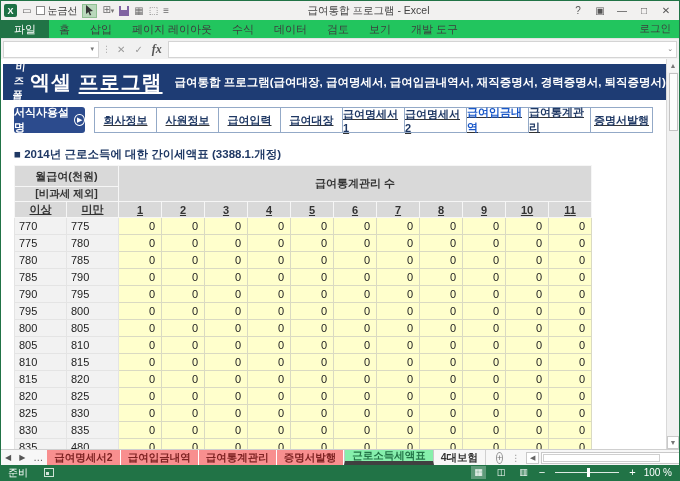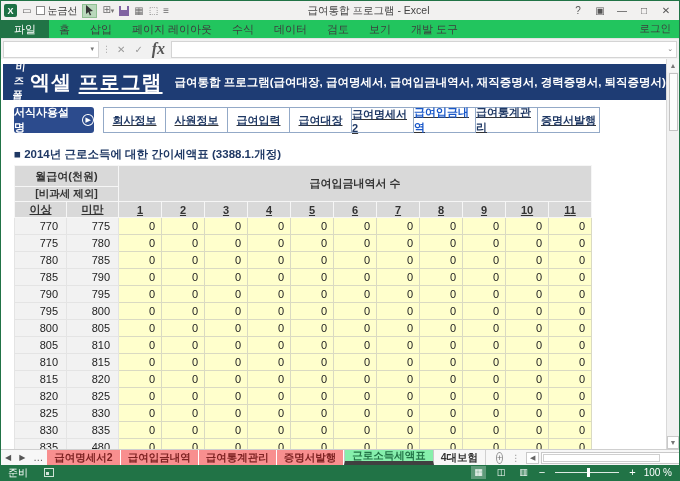--- a/index.html
+++ b/index.html
@@ -30,49 +30,49 @@
   .file-tab { background:#217346; color:#fff; padding:0 13px; display:flex; align-items:center; font-size:11px; }
   .rtabs { display:flex; }
   .rtab { padding:0 10px; display:flex; align-items:center; color:#3d3d3d; font-size:11px; }
   .login { margin-left:auto; padding:0 8px; display:flex; align-items:center; color:#3d3d3d; font-size:10.5px; }
   
   .fbar { height:20px; background:#f1f1f1; display:flex; align-items:center; padding:1px 2px; gap:3px; flex:none; }
   .namebox { width:96px; height:17px; background:#fff; border:1px solid #d4d4d4; display:flex; align-items:center; }
   .namebox .drop { margin-left:auto; padding:0 4px; }
   .fbar-sep { color:#b0b0b0; font-size:9px; }
   .fbtn { color:#9a9a9a; font-size:10px; padding:0 3px; }
-  .fx { font-family:"Liberation Serif", serif; font-style:italic; font-weight:bold; color:#555; font-size:16px; }
+  .fx { font-family:"Liberation Serif", serif; font-style:italic; font-weight:bold; color:#555; font-size:12px; }
   .finput { flex:1; height:17px; background:#fff; border:1px solid #d4d4d4; display:flex; align-items:center; }
   .finput .drop { margin-left:auto; padding:0 3px; }
   
   .sheet { flex:1; background:#fff; position:relative; overflow:hidden; }
   .sheet-inner { position:absolute; inset:0 13px 0 0; overflow:hidden; }
   .banner { margin:5px 0 0 2px; height:36px; background:#1e3c74; display:flex; align-items:center; padding:0 10px; color:#fff; }
   .badge { font-size:10px; font-weight:bold; color:#fff; border-bottom:1px solid rgba(255,255,255,.8);
            transform:skew(-6deg); padding:1px 1px 2px; }
   .logo-main { font-size:20px; font-weight:bold; letter-spacing:1px; margin:0 4px 0 5px; white-space:nowrap; }
   .logo-main .u { text-decoration:underline; text-underline-offset:3px; }
   .banner-desc { font-size:11.5px; font-weight:bold; margin-left:8px; white-space:nowrap; }
   .nav-row { display:flex; margin:7px 0 0 13px; align-items:center; }
-  .guide-btn { width:80px; height:26px; background:#2c4b8d; color:#fff; border-radius:3px;
+  .guide-btn { width:71px; height:26px; background:#2c4b8d; color:#fff; border-radius:3px;
                display:flex; align-items:center; justify-content:center; gap:4px; font-weight:bold; font-size:11px; }
   .guide-arrow { width:12px; height:12px; border:1px solid #fff; border-radius:50%; font-size:7px;
                  display:flex; align-items:center; justify-content:center; }
   .nav-btns { display:flex; margin-left:9px;text-decoration:underline; }
   .navbtn { width:63px; height:26px; background:#fff; border:1px solid #93a9c7; margin-left:-1px;
             display:flex; align-items:center; justify-content:center; font-weight:bold; font-size:11px; color:#1f3864; }
   .navbtn:first-child { margin-left:0; }
   .navbtn.hl { color:#1857c9; }
   .tbl-title { margin:14px 0 3px 13px; font-size:11.5px; font-weight:bold; color:#1f3864; }
   table.tax { border-collapse:collapse; margin-left:13px; font-size:11px; border:1px solid #cfcfcf; }
   table.tax th { background:#d9d9d9; border:1px solid #f6f6f6; font-weight:bold; color:#333; padding:0 4px; }
   .hr1 th { height:21px; }
   .hr2 th { height:14px; font-size:10.5px; }
   .hr3 th { height:16px;text-decoration:underline; }
-  td.cfrom, td.cto { width:52px; background:#f2f2f2; border:1px solid #e4e4e4; text-align:right; padding:0 8px 0 12px; color:#222; }
+  td.cfrom, td.cto { width:52px; background:#f2f2f2; border:1px solid #e4e4e4; padding:0 8px 0 4px; color:#222; }
   td.cval { width:43px; background:#ffffcc; border:1px solid #dadac2; text-align:right; padding:0 6px 0 2px; color:#222; }
   tr.drow { height:17px; }
   th.cnum { width:43px; text-align:center; }
   
   .vscroll { position:absolute; top:0; right:0; bottom:0; width:13px; background:#f1f1f1;
              border-left:1px solid #d9d9d9; display:flex; flex-direction:column; align-items:center; }
   .vs-arrow { width:100%; height:13px; display:flex; align-items:center; justify-content:center;
               color:#777; font-size:7px; background:#f6f6f6; }
   .vs-arrow.bottom { margin-top:auto; border:1px solid #c9c9c9; background:#fff; }
   .vs-thumb { width:9px; height:58px; background:#fdfdfd; border:1px solid #c3c3c3; margin-top:1px; }
@@ -181,34 +181,35 @@
       <div class="nav-row">
         <div class="guide-btn">
           <span>서식사용설명</span>
           <span class="guide-arrow">▶</span>
         </div>
         <div class="nav-btns" id="nav-buttons">
             <div class="navbtn">회사정보</div>
             <div class="navbtn">사원정보</div>
             <div class="navbtn">급여입력</div>
             <div class="navbtn">급여대장</div>
+            <div class="navbtn">급여명세서1</div>
             <div class="navbtn">급여명세서2</div>
             <div class="navbtn hl">급여입금내역</div>
             <div class="navbtn">급여통계관리</div>
             <div class="navbtn">증명서발행</div>
           </div>
       </div>
 
       <div class="tbl-title">■ 2014년 근로소득에 대한 간이세액표 (3388.1.개정)</div>
 
       <table class="tax">
         <thead>
           <tr class="hr1">
             <th colspan="2">월급여(천원)</th>
-            <th colspan="11" rowspan="2">급여입금내역서 수</th>
+            <th colspan="11" rowspan="2">급여통계관리 수</th>
           </tr>
           <tr class="hr2">
             <th colspan="2">[비과세 제외]</th>
           </tr>
           <tr class="hr3" id="header-row3">
             <th style="width:52px;">이상</th>
             <th style="width:52px;">미만</th>
           <th class="cnum">1</th>
               <th class="cnum">2</th>
               <th class="cnum">3</th>

